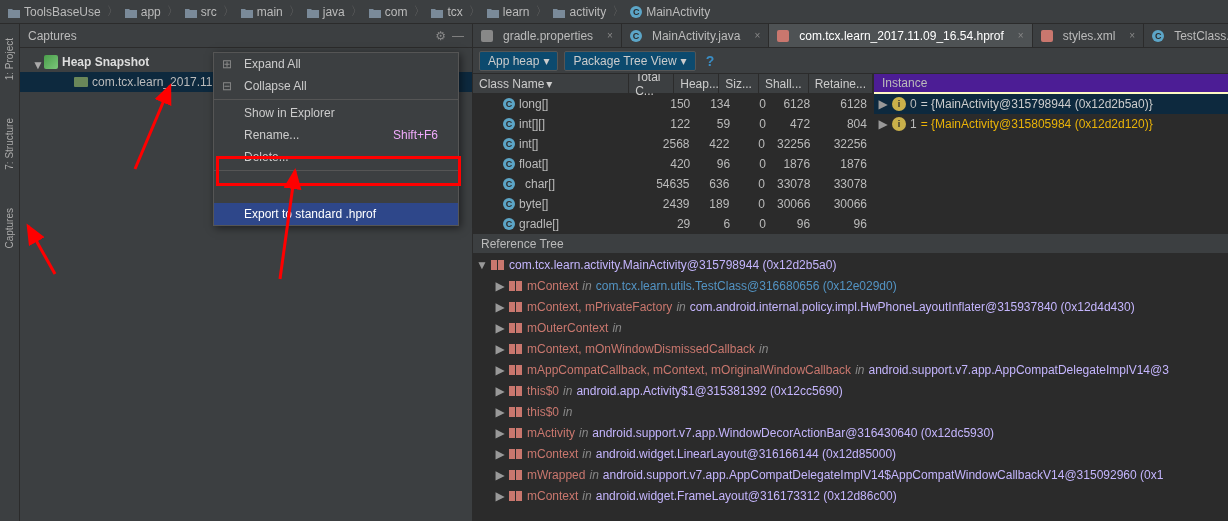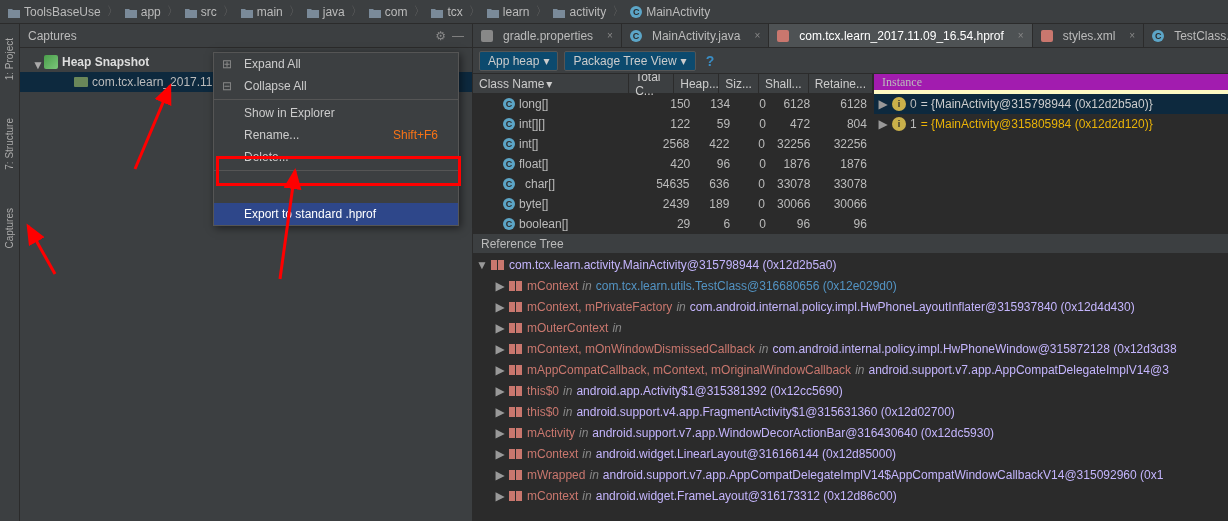--- a/index.html
+++ b/index.html
@@ -19,21 +19,21 @@
 .tree-area { flex: 1; padding: 4px 0; position: relative; }
 .tree-row { display: flex; align-items: center; height: 20px; padding-left: 12px; gap: 4px; }
 .tree-row.selected { background: #0d293e; }
 .tree-file { padding-left: 54px; }
 .disclosure { width: 8px; height: 8px; color: #aaa; }
 .heap-icon { width: 14px; height: 14px; background: linear-gradient(135deg, #4a9e4a, #7bc77b); border-radius: 2px; }
 .file-icon { width: 14px; height: 12px; }
 .context-menu { position: absolute; left: 193px; top: 4px; width: 246px; background: #3c3f41; border: 1px solid #555; box-shadow: 2px 2px 8px rgba(0,0,0,0.5); z-index: 100; }
 .menu-item { height: 22px; display: flex; align-items: center; padding: 0 20px 0 30px; color: #ccc; position: relative; }
 .menu-item.highlighted { background: #2e478a; color: #fff; margin-top: 32px; }
-.menu-item .shortcut { margin-left: auto; color: #f97316; }
+.menu-item .shortcut { margin-left: auto; color: #f0abfc; }
 .menu-item .mi-icon { position: absolute; left: 8px; top: 4px; width: 14px; height: 14px; color: #888; }
 .menu-sep { height: 1px; background: #555; margin: 2px 0; }
 .highlight-box { position: absolute; left: 196px; top: 108px; width: 245px; height: 30px; border: 3px solid #ff0000; z-index: 101; pointer-events: none; }
 .arrow { position: absolute; z-index: 102; pointer-events: none; }
 .right-panel { flex: 1; display: flex; flex-direction: column; background: #2b2b2b; overflow: hidden; }
 .editor-tabs { height: 24px; background: #3c3f41; display: flex; align-items: center; border-bottom: 1px solid #2b2b2b; overflow: hidden; }
 .editor-tab { height: 24px; display: flex; align-items: center; padding: 0 8px; gap: 10px; border-right: 1px solid #2b2b2b; color: #bbb; white-space: nowrap; justify-content: flex-end; }
 .editor-tab.active { background: #4e5254; color: #fff; }
 .tab-close { color: #888; margin-left: 4px; font-size: 10px; }
 .props-icon { width: 12px; height: 12px; background: #888; border-radius: 2px; }
@@ -48,21 +48,21 @@
 .table-row { display: flex; height: 20px; align-items: center; }
 .td { padding: 0 6px; display: flex; align-items: center; }
 .td.num { justify-content: flex-end; }
 .col-name { width: 200px; }
 .col-tc { width: 55px; }
 .col-heap { width: 45px; }
 .col-siz { width: 40px; }
 .col-shall { width: 50px; }
 .col-ret { width: 65px; }
 .instance-panel { width: 355px; border-left: 1px solid #2b2b2b; }
-.instance-header { height: 20px; background: #a21caf; padding: 0 8px; display: flex; align-items: center; border-bottom: 4px solid #fef9c3; font-family: Liberation Serif, serif; }
+.instance-header { height: 20px; background: #4c1d95; padding: 0 8px; display: flex; align-items: center; border-bottom: 2px solid #fef9c3; }
 .instance-row { display: flex; align-items: center; height: 20px; padding: 0 4px; gap: 4px; }
 .instance-row.sel { background: #0d293e; }
 .idx-icon { width: 14px; height: 14px; border-radius: 50%; background: #c9b04a; color: #2b2b2b; display: inline-flex; align-items: center; justify-content: center; font-size: 9px; font-weight: bold; }
 .ref-tree { flex: 1; overflow: hidden; }
 .ref-header { height: 20px; background: #3c3f41; padding: 0 8px; display: flex; align-items: center; border-bottom: 1px solid #2b2b2b; }
 .ref-row { display: flex; align-items: center; height: 21px; padding-left: 8px; gap: 4px; white-space: nowrap; }
 .ref-field { color: #c9776e; }
 .ref-in { color: #888; font-style: italic; }
 .ref-link { color: #5394c4; }
 .ref-plain { color: #c4b5fd; }
@@ -318,21 +318,21 @@
               </div>
   <div class="td col-tc num">2439</div>
   <div class="td col-heap num">189</div>
   <div class="td col-siz num">0</div>
   <div class="td col-shall num">30066</div>
   <div class="td col-ret num">30066</div>
             </div>
             <div class="table-row">
               <div class="td col-name" style="padding-left:30px">
                 <span class="class-icon">C</span>
-                <span style="margin-left:4px">boolean[]</span>
+                <span style="margin-left:4px">gradle[]</span>
               </div>
   <div class="td col-tc num">29</div>
   <div class="td col-heap num">6</div>
   <div class="td col-siz num">0</div>
   <div class="td col-shall num">96</div>
   <div class="td col-ret num">96</div>
             </div>
           </div>
       </div>
       <div class="instance-panel">
@@ -394,21 +394,20 @@
             <span class="ref-in">in</span> 
           </div>
           <div class="ref-row" style="padding-left: 22px;">
             <span class="tri">▶</span>
             <span class="field-icon">
               <span></span>
               <span></span>
             </span> 
             <span class="ref-field">mContext, mOnWindowDismissedCallback</span> 
             <span class="ref-in">in</span> 
-            <span class="ref-plain">com.android.internal.policy.impl.HwPhoneWindow@315872128 (0x12d3d38</span>
           </div>
           <div class="ref-row" style="padding-left: 22px;">
             <span class="tri">▶</span>
             <span class="field-icon">
               <span></span>
               <span></span>
             </span> 
             <span class="ref-field">mAppCompatCallback, mContext, mOriginalWindowCallback</span> 
             <span class="ref-in">in</span> 
             <span class="ref-plain">android.support.v7.app.AppCompatDelegateImplV14@3</span>
@@ -424,21 +423,20 @@
             <span class="ref-plain">android.app.Activity$1@315381392 (0x12cc5690)</span>
           </div>
           <div class="ref-row" style="padding-left: 22px;">
             <span class="tri">▶</span>
             <span class="field-icon">
               <span></span>
               <span></span>
             </span> 
             <span class="ref-field">this$0</span> 
             <span class="ref-in">in</span> 
-            <span class="ref-plain">android.support.v4.app.FragmentActivity$1@315631360 (0x12d02700)</span>
           </div>
           <div class="ref-row" style="padding-left: 22px;">
             <span class="tri">▶</span>
             <span class="field-icon">
               <span></span>
               <span></span>
             </span> 
             <span class="ref-field">mActivity</span> 
             <span class="ref-in">in</span> 
             <span class="ref-plain">android.support.v7.app.WindowDecorActionBar@316430640 (0x12dc5930)</span>

